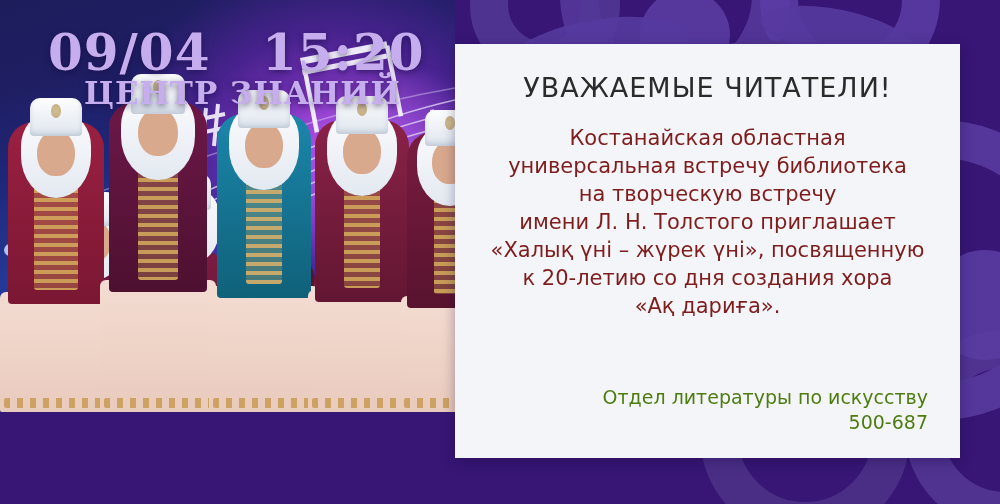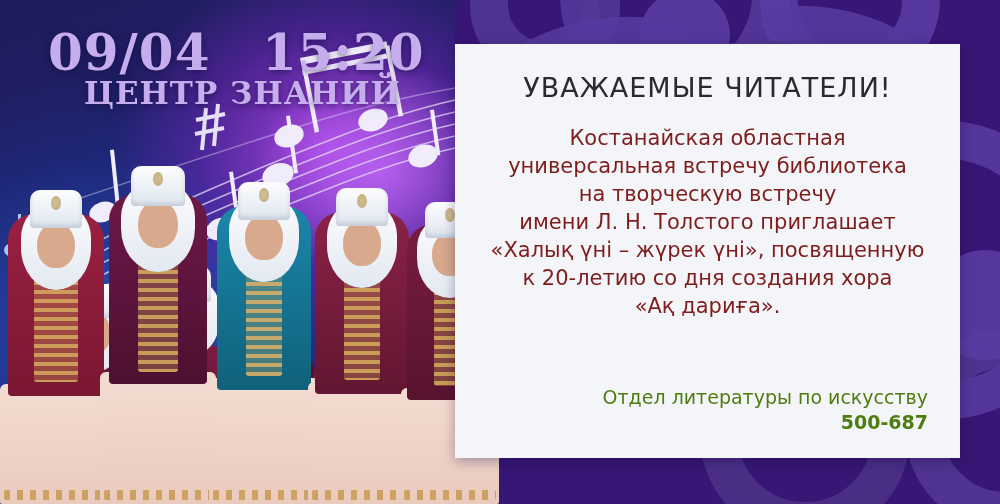--- a/index.html
+++ b/index.html
@@ -42,21 +42,21 @@
     position:absolute;
     background:#573a9e;
     opacity:.9;
     border-radius:50% 50% 50% 50% / 60% 60% 40% 40%;
   }
   .orn-tail.t1{width:190px;height:60px;left:500px;top:20px;transform:rotate(-10deg);}
   .orn-tail.t2{width:160px;height:46px;left:760px;top:10px;transform:rotate(12deg);}
 
   
   .left-stage{
-    position:absolute;left:0;top:0;width:455px;height:504px;
+    position:absolute;left:0;top:0;width:455px;height:412px;
     background:
       radial-gradient(ellipse 300px 260px at 330px 150px, rgba(186,70,240,.85) 0%, rgba(120,40,190,.45) 45%, rgba(30,25,95,0) 72%),
       radial-gradient(ellipse 420px 320px at 120px 330px, rgba(40,95,205,.75) 0%, rgba(25,50,140,.4) 55%, rgba(20,20,80,0) 80%),
       linear-gradient(160deg,#1d1d5c 0%,#221f6a 35%,#2a1f7a 60%,#2a1a6e 100%);
     text-decoration: underline;
   }
   .left-stage .glow-spot{
     position:absolute;width:260px;height:220px;left:250px;top:60px;
     background:radial-gradient(ellipse at center, rgba(200,110,255,.75), rgba(160,60,230,0) 70%);
     filter:blur(4px);
@@ -161,21 +161,21 @@
   .card-body .l{display:block;}
   .card-footer{
     margin-top:auto;
     text-align:right;
     font-size:19px;line-height:1.35;
     color:#4d7c0f;
     font-family:"DejaVu Sans", sans-serif;
     padding-right:12px;padding-bottom:10px;
   }
   .card-footer .dept{display:block;}
-  .card-footer .phone{display:block;font-weight:bold;}
+  .card-footer .phone{display:block;}
 </style>
 </head>
 <body>
 
 <div class="poster">
 
   <div class="bg-purple">
     <div class="ornaments">
       <div class="orn o1"></div>
       <div class="orn o2"></div>

